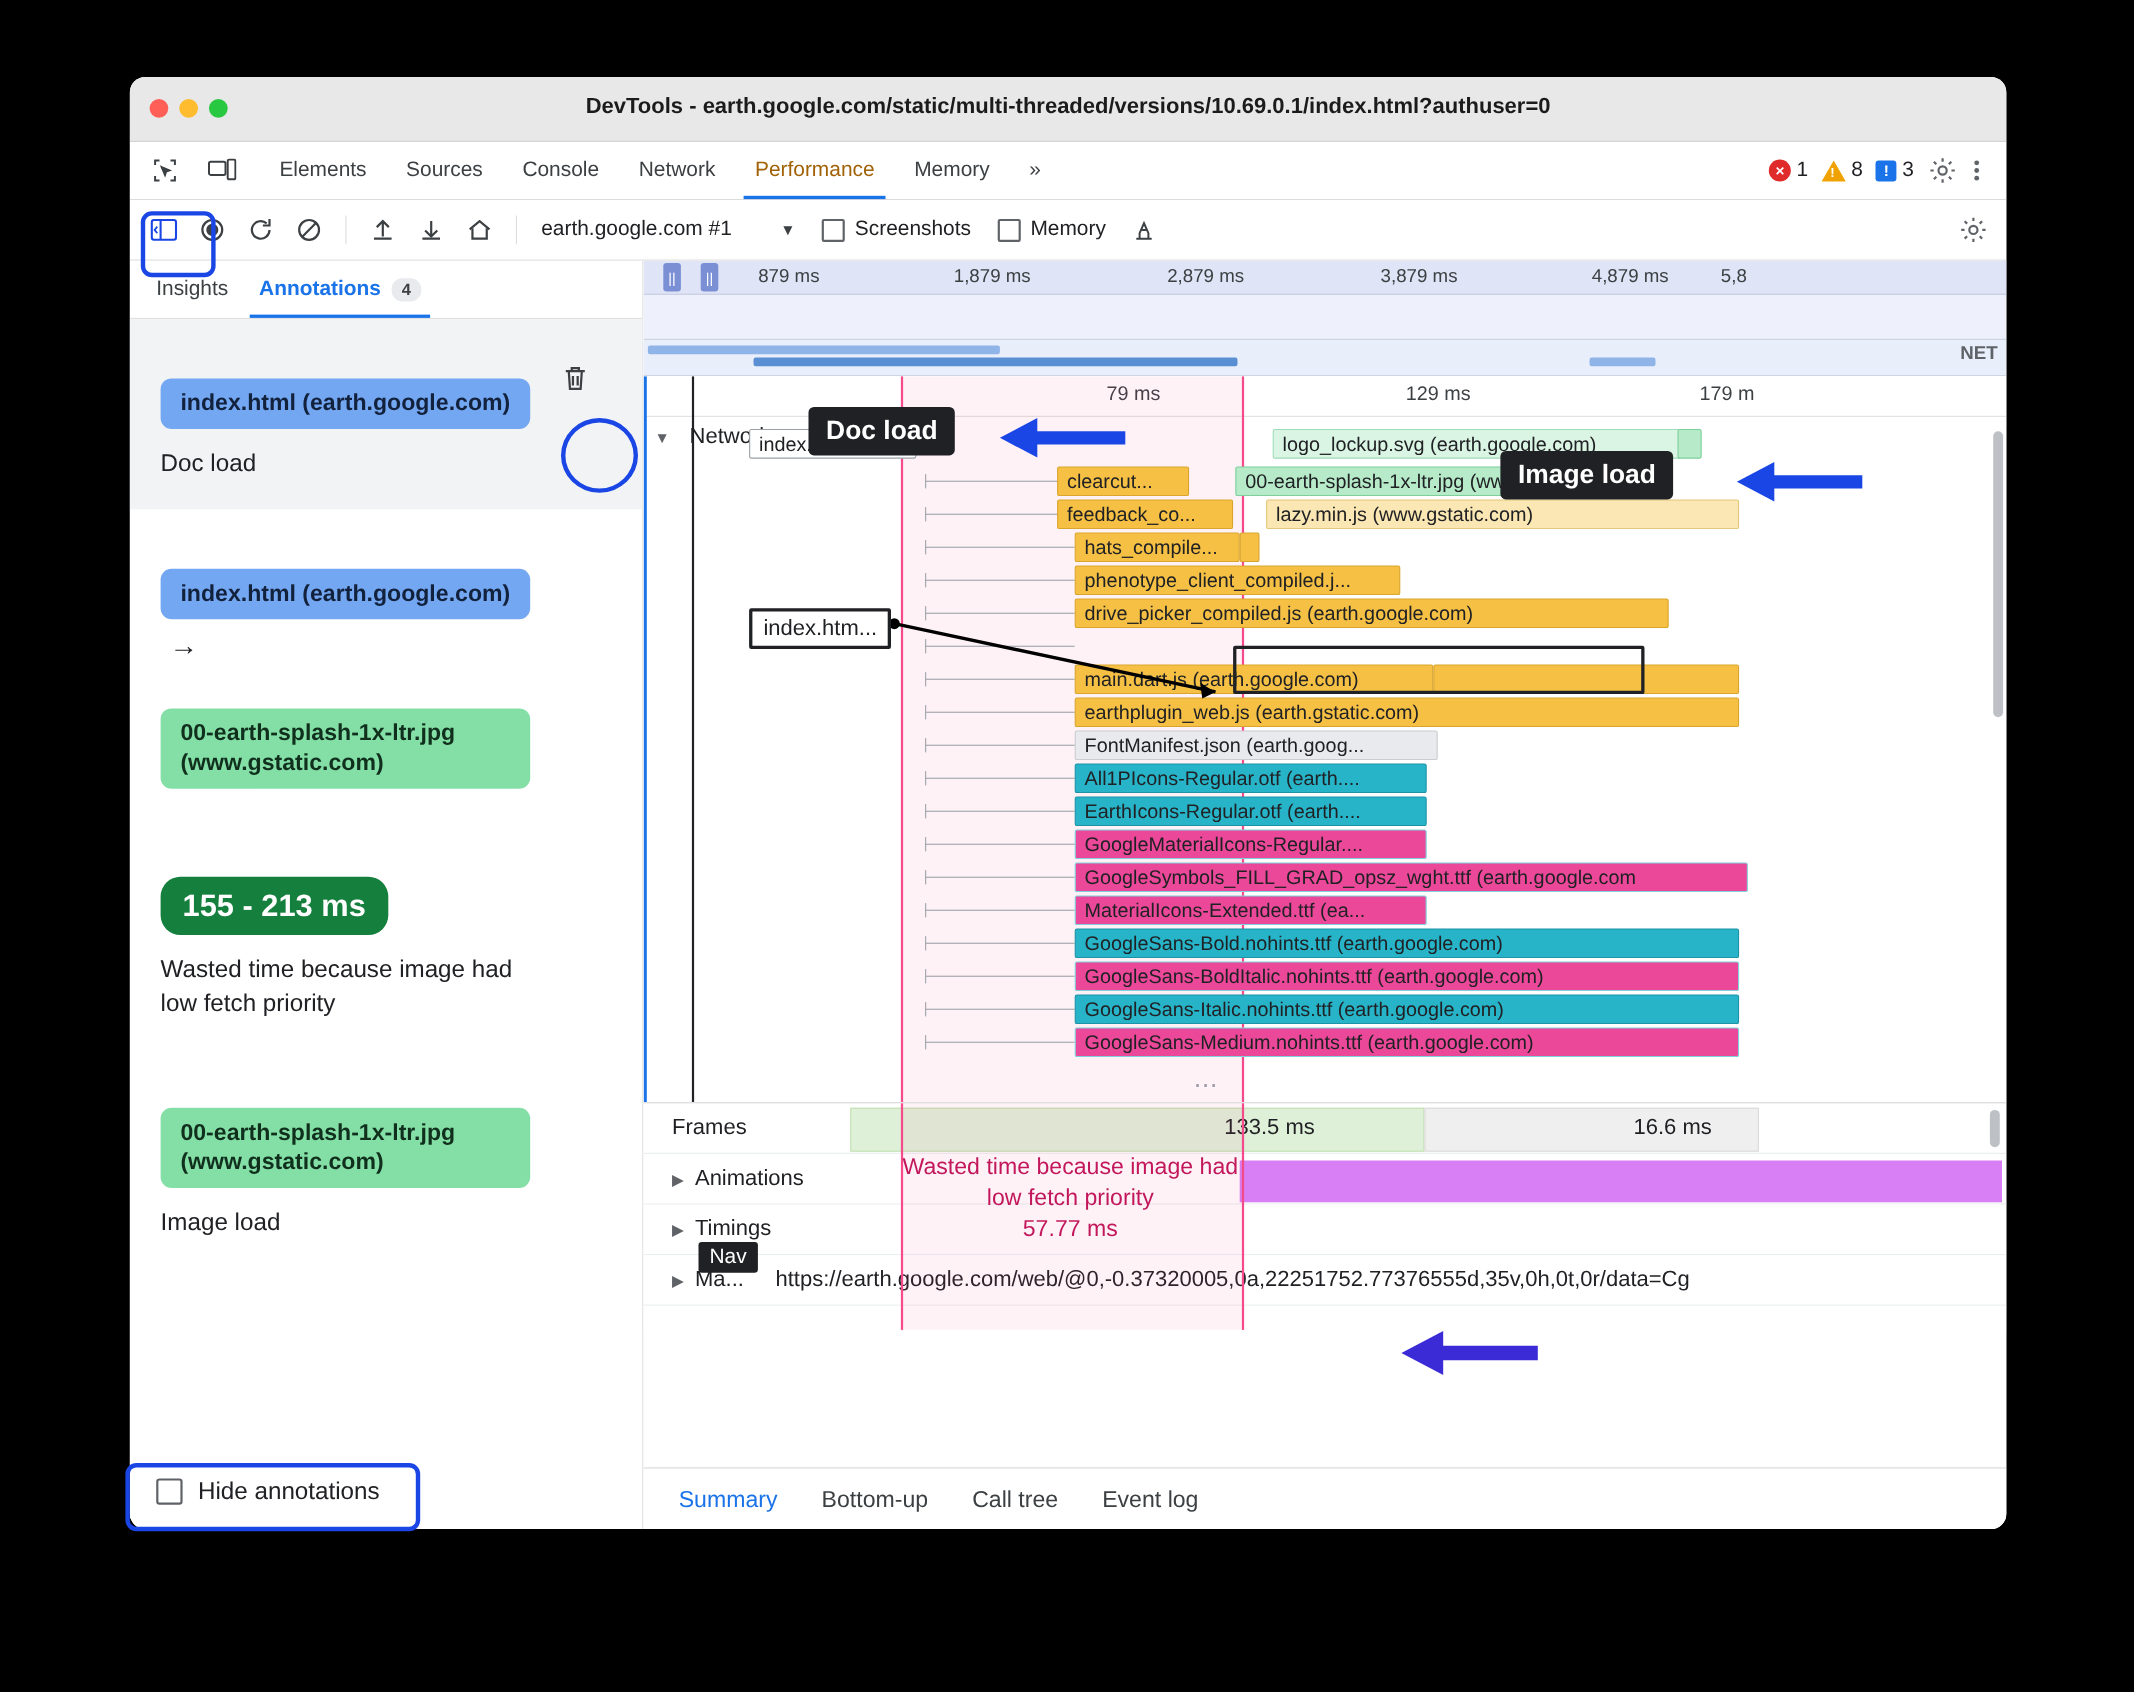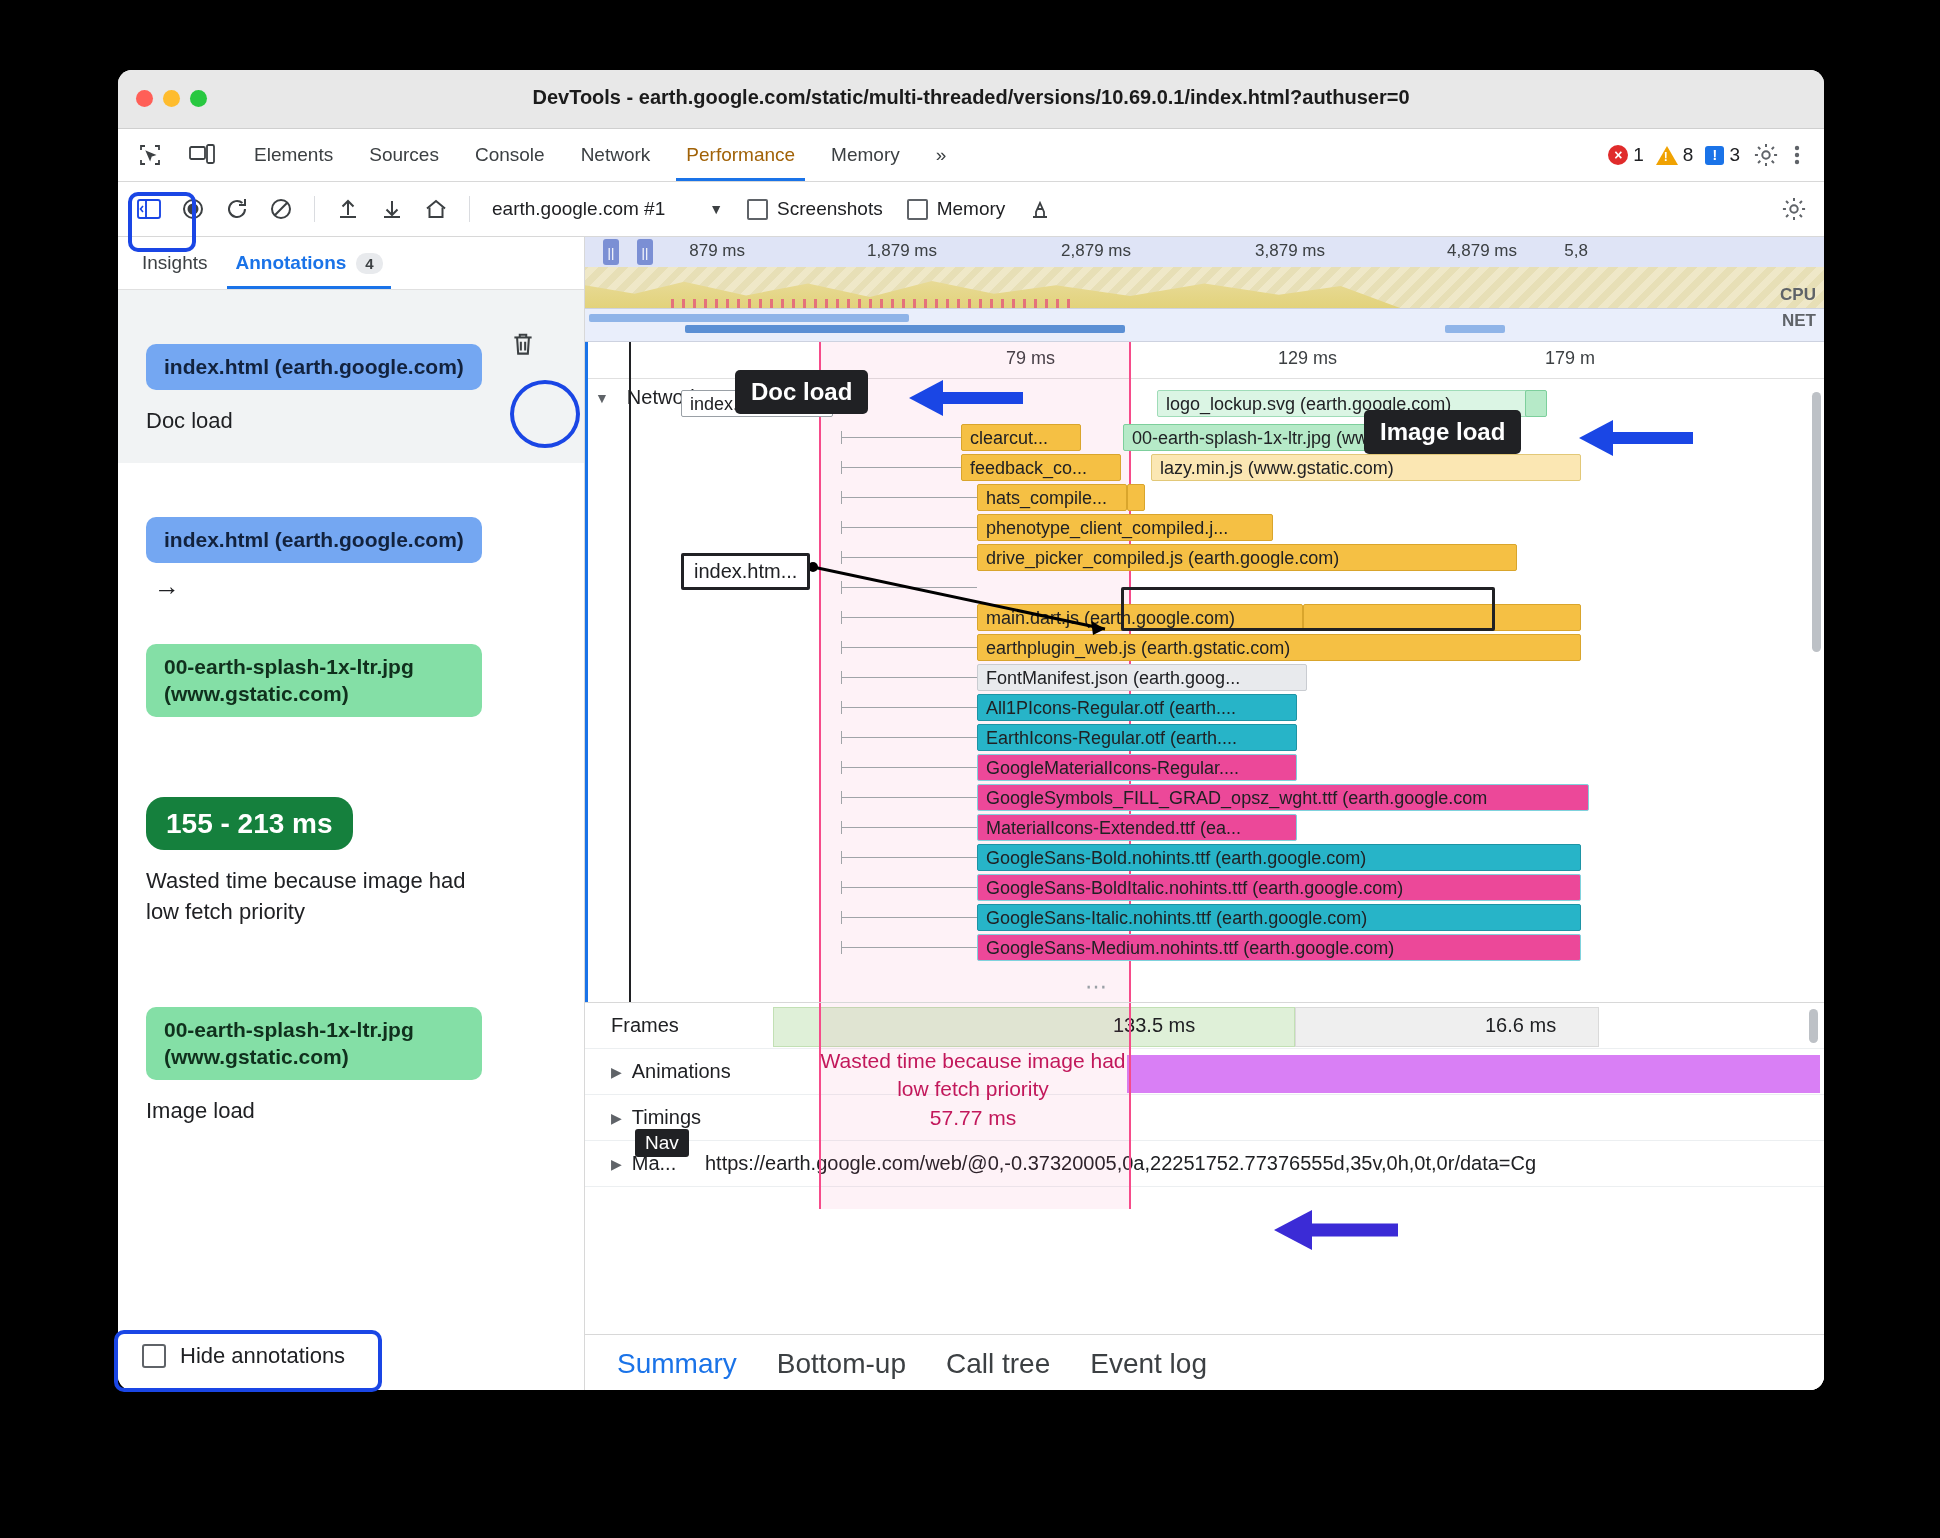--- a/index.html
+++ b/index.html
@@ -489,21 +489,21 @@
     border-top: 1px solid #d8d8d8;
     display: flex;
     align-items: center;
     padding-left: 12px;
     background: #fff;
   }
   .ftab {
     padding: 0 20px;
     height: 100%;
     display: flex; align-items: center;
-    font-size: 28px; color: #3c4043;
+    font-size: 21px; color: #3c4043;
     position: relative;
   }
   .ftab.active { color: #1a73e8; font-weight: 500; }
   .ftab.active::after {
     content:""; position:absolute; left:10px; right:10px; bottom:0; height:3px; background:#1a73e8;
   }
   
   .callout {
     position: absolute;
     background: #202124;
@@ -730,25 +730,20 @@
         <div class="overview">
           <div class="ov-ruler">
             <div class="ov-tick" style="left:160px">879 ms</div>
             <div class="ov-tick" style="left:352px">1,879 ms</div>
             <div class="ov-tick" style="left:546px">2,879 ms</div>
             <div class="ov-tick" style="left:740px">3,879 ms</div>
             <div class="ov-tick" style="left:932px">4,879 ms</div>
             <div class="ov-tick" style="left:1003px">5,8</div>
             <div class="ov-handle" style="left:18px">||</div>
             <div class="ov-handle" style="left:52px">||</div>
-          </div>
-          <div class="cpu-band">
-            <div class="cpu-fill"></div>
-            <div class="pink-spikes"></div>
-            <div class="cpu-label" style="top:18px">CPU</div>
           </div>
           <div class="net-band">
             <div class="net-bar" style="left:4px; top:5px; width:320px;"></div>
             <div class="net-bar dark" style="left:100px; top:16px; width:440px;"></div>
             <div class="net-bar" style="left:860px; top:16px; width:60px;"></div>
             <div class="net-label" style="top:2px">NET</div>
           </div>
         </div>
 
         <div class="chart">

